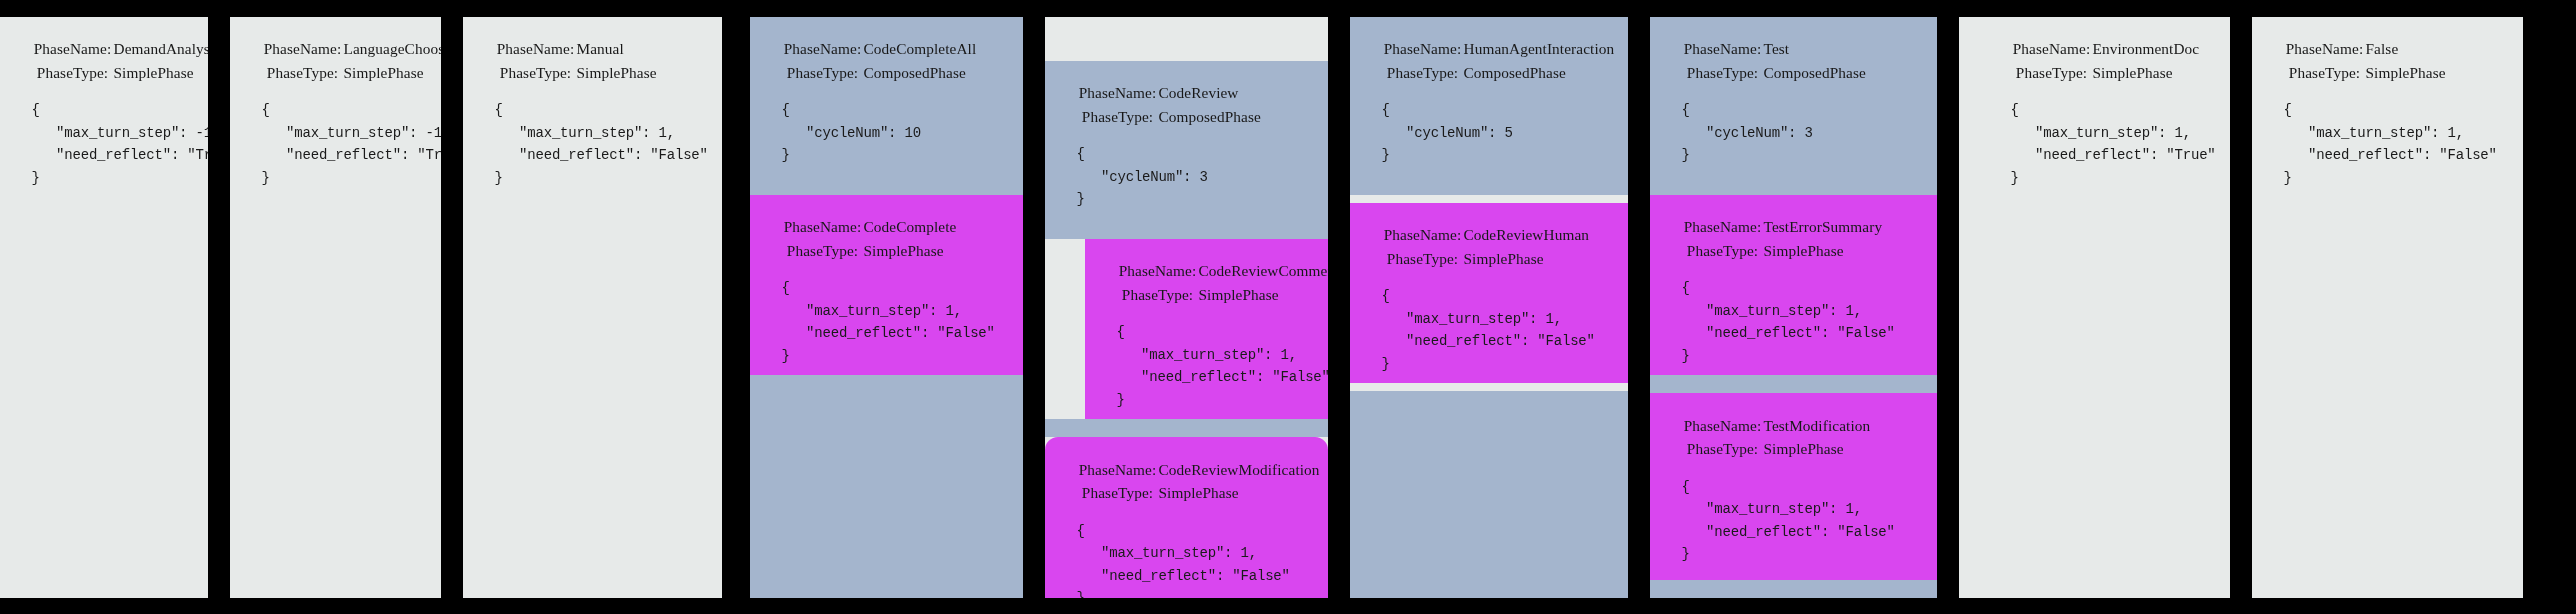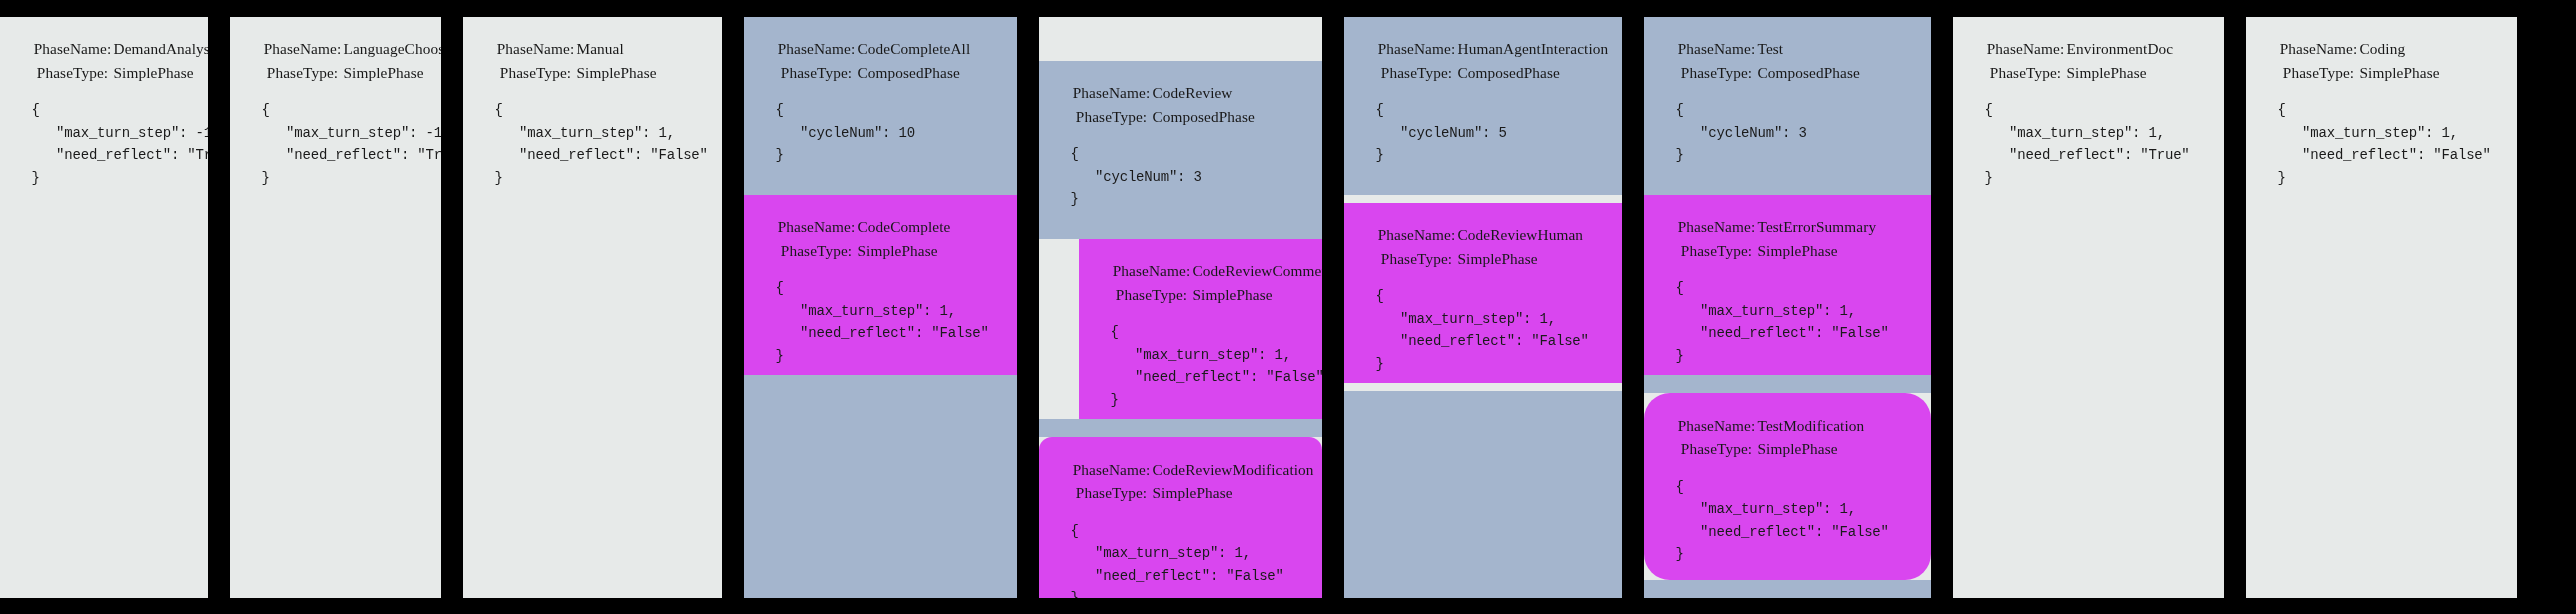--- a/index.html
+++ b/index.html
@@ -117,21 +117,21 @@
           <div class="kv"><span class="k">PhaseName:</span><span class="v">Manual</span></div>
           <div class="kv"><span class="k">PhaseType:</span><span class="v">SimplePhase</span></div>
           <pre class="json" style="margin: 15px 0px 0px;">{
    "max_turn_step": 1,
    "need_reflect": "False"
 }</pre>
         </div>
       </div>
     </div>
     <div class="gutter"></div>
-    <div class="panel" style="width: 273px; flex: 0 0 273px;">
+    <div class="panel" style="width: 273px; flex: 0 0 273px; margin-left: 6px;">
       <div class="section sec-composed" style="height: 178px; flex: 0 0 178px;">
         <div class="sec-body">
           <div class="kv"><span class="k">PhaseName:</span><span class="v">CodeCompleteAll</span></div>
           <div class="kv"><span class="k">PhaseType:</span><span class="v">ComposedPhase</span></div>
           <pre class="json" style="margin: 15px 0px 0px;">{
    "cycleNum": 10
 }</pre>
         </div>
       </div>
       <div class="section sec-sub" style="height: 180px; flex: 0 0 180px;">
@@ -218,50 +218,50 @@
         <div class="sec-body">
           <div class="kv"><span class="k">PhaseName:</span><span class="v">TestErrorSummary</span></div>
           <div class="kv"><span class="k">PhaseType:</span><span class="v">SimplePhase</span></div>
           <pre class="json" style="margin: 15px 0px 0px;">{
    "max_turn_step": 1,
    "need_reflect": "False"
 }</pre>
         </div>
       </div>
       <div class="section sec-filler" style="height: 18.5px; flex: 0 0 18.5px;"></div>
-      <div class="section sec-sub" style="height: 187px; flex: 0 0 187px; border-radius: 26px;">
+      <div class="section sec-sub" style="height: 187px; flex: 0 0 187px;">
         <div class="sec-body">
           <div class="kv"><span class="k">PhaseName:</span><span class="v">TestModification</span></div>
           <div class="kv"><span class="k">PhaseType:</span><span class="v">SimplePhase</span></div>
           <pre class="json" style="margin: 15px 0px 0px;">{
    "max_turn_step": 1,
    "need_reflect": "False"
 }</pre>
         </div>
       </div>
       <div class="section sec-filler" style="height: 17.6px; flex: 0 0 17.6px;"></div>
     </div>
     <div class="gutter"></div>
     <div class="panel" style="width: 271px; flex: 0 0 271px;">
-      <div class="section sec-simple" style="height: 581px; flex: 0 0 581px;">
+      <div class="section sec-simple" style="height: 581px; flex: 0 0 581px; padding-left: 20px;">
         <div class="sec-body">
           <div class="kv"><span class="k">PhaseName:</span><span class="v">EnvironmentDoc</span></div>
           <div class="kv"><span class="k">PhaseType:</span><span class="v">SimplePhase</span></div>
           <pre class="json" style="margin: 15px 0px 0px;">{
    "max_turn_step": 1,
    "need_reflect": "True"
 }</pre>
         </div>
       </div>
     </div>
     <div class="gutter"></div>
     <div class="panel" style="width: 271px; flex: 0 0 271px;">
       <div class="section sec-simple" style="height: 581px; flex: 0 0 581px;">
         <div class="sec-body">
-          <div class="kv"><span class="k">PhaseName:</span><span class="v">Coding</span></div>
+          <div class="kv"><span class="k">PhaseName:</span><span class="v">False</span></div>
           <div class="kv"><span class="k">PhaseType:</span><span class="v">SimplePhase</span></div>
           <pre class="json" style="margin: 15px 0px 0px;">{
    "max_turn_step": 1,
    "need_reflect": "False"
 }</pre>
         </div>
       </div>
     </div>
   </div>
 

